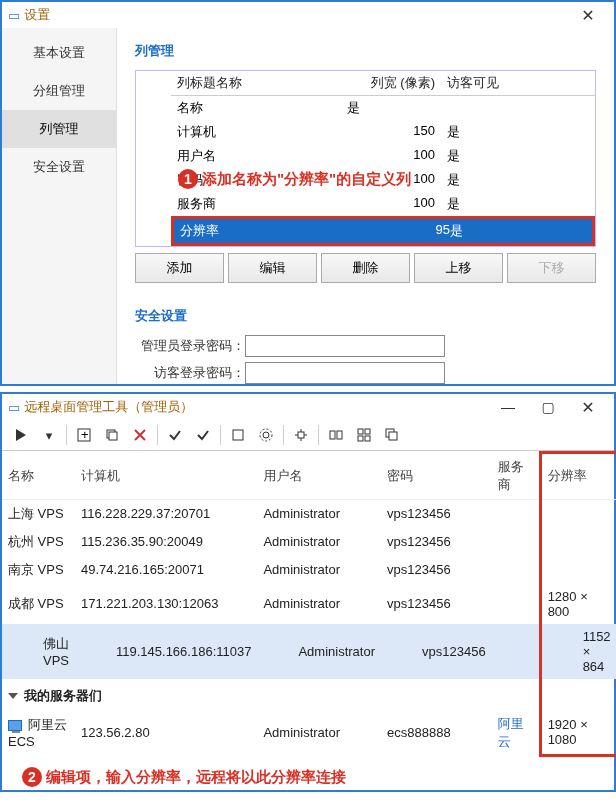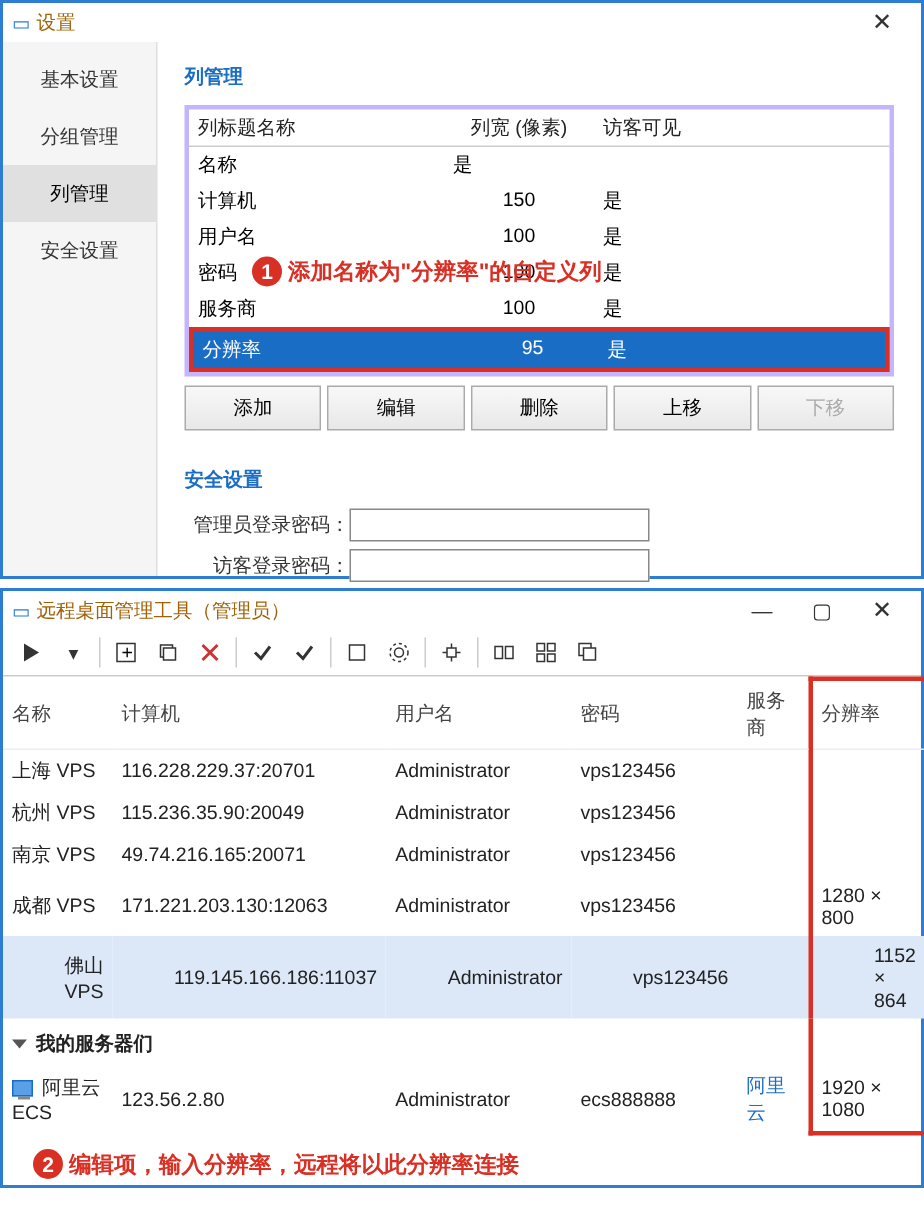--- a/index.html
+++ b/index.html
@@ -5,34 +5,34 @@
 * { box-sizing: border-box; margin: 0; padding: 0; font-family: "Microsoft YaHei", "SimSun", sans-serif; font-size: 13px; }
 body { background: #fff; width: 616px; }
 .win { border: 1px solid #2d7dd2; background: #fff; }
 .title-bar { display: flex; align-items: center; height: 26px; padding: 0 6px; }
 .title-bar .icon { margin-right: 4px; }
 .title-bar .title { flex: 1; color: #a16207; }
 .title-bar .btn { width: 40px; text-align: center; font-size: 14px; color: #333; }
 .blue-border { border: 2px solid #2d7dd2; }
 
 .settings-body { display: flex; height: 356px; }
-.tabs { width: 103px; background: #f5f5f5; border-right: 1px solid #e0e0e0; padding-top: 6px; }
+.tabs { width: 115px; background: #f5f5f5; border-right: 1px solid #e0e0e0; padding-top: 6px; }
 .tab { padding: 10px 0; text-align: center; color: #333; }
 .tab.active { background: #e0e0e0; color: #000; }
 .panel { flex: 1; padding: 14px 18px 6px 18px; }
 .panel-title { color: #1a6dc5; font-weight: bold; margin-bottom: 10px; }
 .sec-title { color: #1a6dc5; font-weight: bold; margin: 18px 0 10px 0; }
 
-.grid { border: 3px solid #c4b5fd; }
+.grid { border: 1px solid #c4b5fd; padding-left: 35px; }
 .grid-head, .grid-row { display: flex; }
 .grid-head { border-bottom: 1px solid #ccc; color: #222; }
 .grid-head > div, .grid-row > div { padding: 3px 6px; }
 .grid-row.sel { background: #1a6dc5; color: #fff; }
 .c1 { width: 170px; }
-.c2 { width: 100px; text-align: center; }
+.c2 { width: 100px; text-align: right; }
 .c3 { flex: 1; }
 
 .red-frame { border: 3px solid #d93025; position: relative; }
 .btn-row { display: flex; gap: 4px; padding: 6px 0; justify-content: space-between; }
 .btn-row button { flex:1; height: 30px; background: linear-gradient(#f8f8f8,#e8e8e8); border: 1px solid #aaa; }
 .btn-row button:disabled { color: #aaa; }
 
 .form-row { display: flex; align-items: center; margin: 5px 0; }
 .form-row label { width: 110px; color: #333; text-align: right; }
 .form-row input { flex: 1; height: 22px; border: 1px solid #888; max-width: 200px; }

